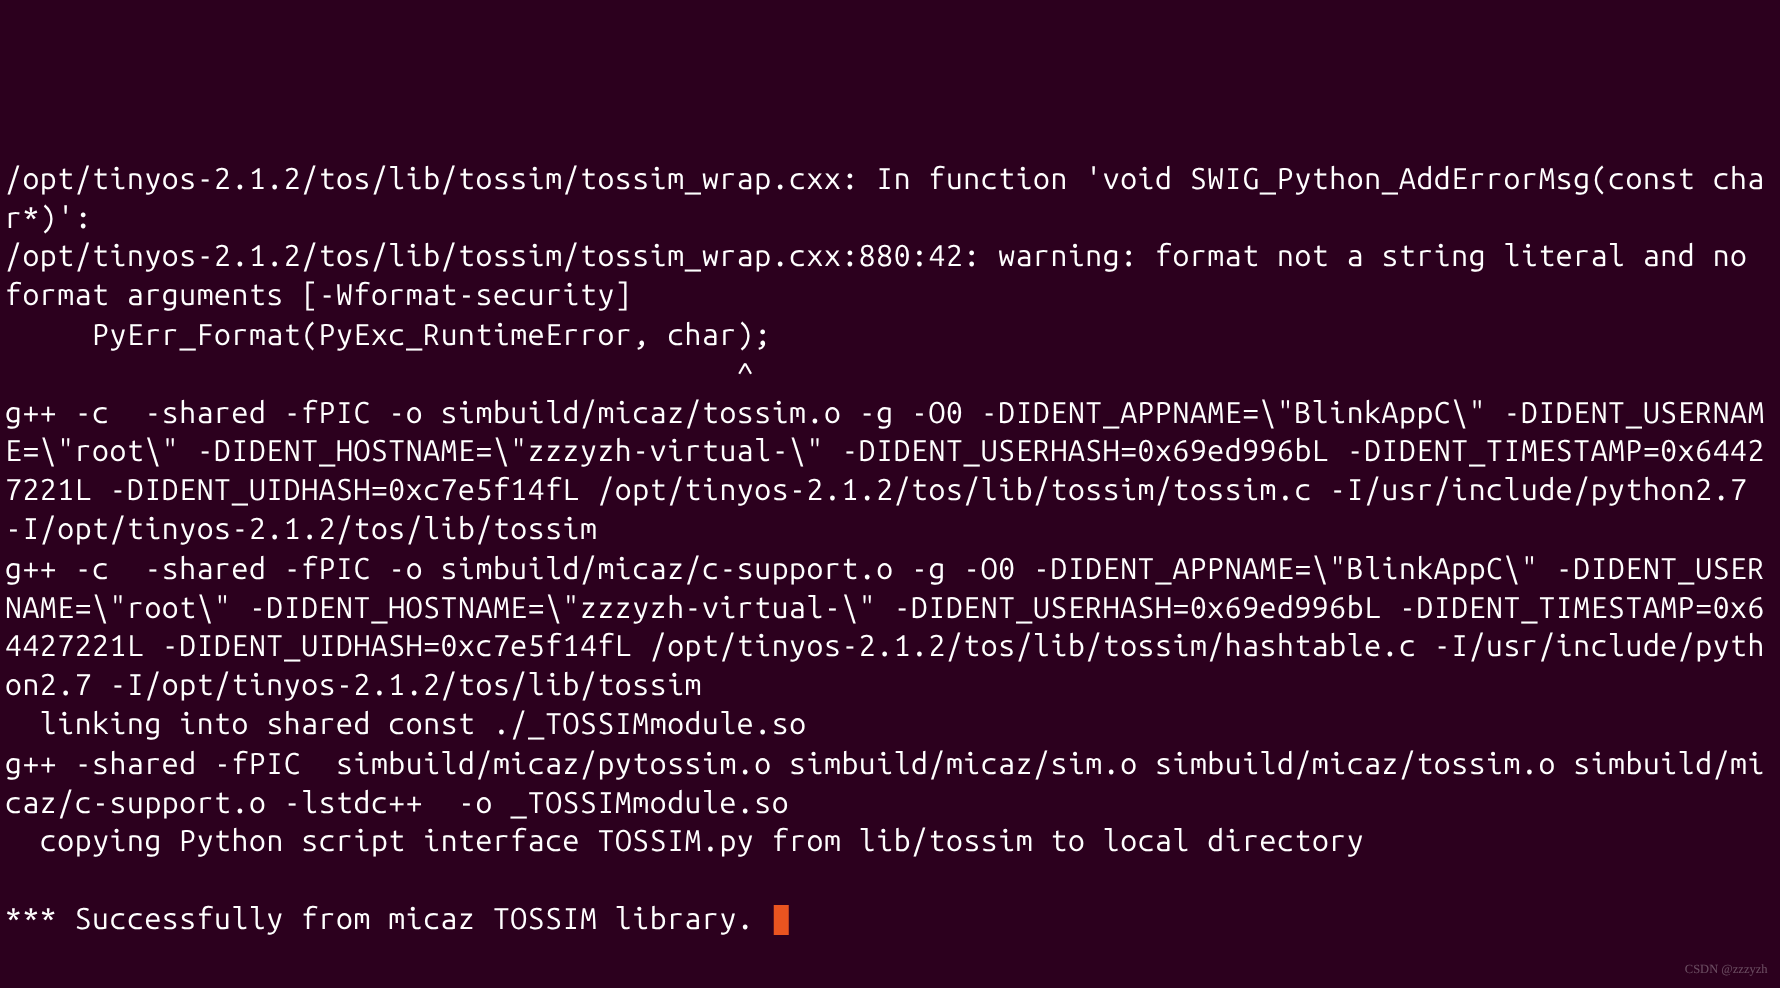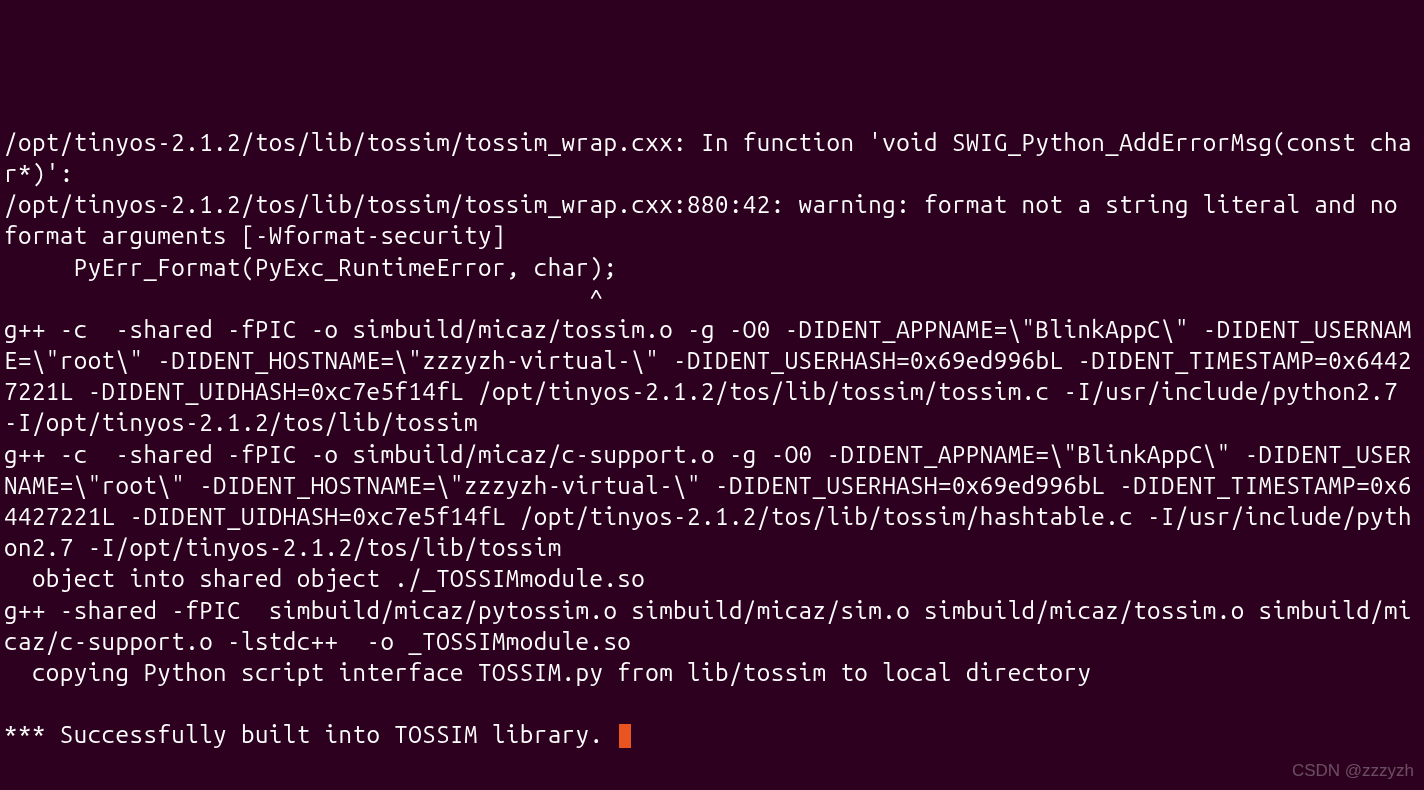--- a/index.html
+++ b/index.html
@@ -30,39 +30,39 @@
       width: 12px;
       height: 24px;
       background-color: #e95420;
       vertical-align: text-bottom;
       margin-left: 2px;
     }
     .watermark {
       position: absolute;
       bottom: 8px;
       right: 10px;
-      font-size: 17px;
+      font-size: 10px;
       color: rgba(255,255,255,0.3);
-      font-family: Liberation Sans, sans-serif;
+      font-family: Liberation Serif, serif;
       letter-spacing: 0;
     }
   </style>
 </head>
 <body>
 
 
 
 <div class="terminal-output"><span>/opt/tinyos-2.1.2/tos/lib/tossim/tossim_wrap.cxx: In function 'void SWIG_Python_AddErrorMsg(const char*)':</span>
 <span>/opt/tinyos-2.1.2/tos/lib/tossim/tossim_wrap.cxx:880:42: warning: format not a string literal and no format arguments [-Wformat-security]</span>
 <span>     PyErr_Format(PyExc_RuntimeError, char);</span>
 <span>                                          ^</span>
 <span>g++ -c  -shared -fPIC -o simbuild/micaz/tossim.o -g -O0 -DIDENT_APPNAME=\"BlinkAppC\" -DIDENT_USERNAME=\"root\" -DIDENT_HOSTNAME=\"zzzyzh-virtual-\" -DIDENT_USERHASH=0x69ed996bL -DIDENT_TIMESTAMP=0x64427221L -DIDENT_UIDHASH=0xc7e5f14fL /opt/tinyos-2.1.2/tos/lib/tossim/tossim.c -I/usr/include/python2.7 -I/opt/tinyos-2.1.2/tos/lib/tossim</span>
 <span>g++ -c  -shared -fPIC -o simbuild/micaz/c-support.o -g -O0 -DIDENT_APPNAME=\"BlinkAppC\" -DIDENT_USERNAME=\"root\" -DIDENT_HOSTNAME=\"zzzyzh-virtual-\" -DIDENT_USERHASH=0x69ed996bL -DIDENT_TIMESTAMP=0x64427221L -DIDENT_UIDHASH=0xc7e5f14fL /opt/tinyos-2.1.2/tos/lib/tossim/hashtable.c -I/usr/include/python2.7 -I/opt/tinyos-2.1.2/tos/lib/tossim</span>
-<span>  object into shared object ./_TOSSIMmodule.so</span>
+<span>  linking into shared const ./_TOSSIMmodule.so</span>
 <span>g++ -shared -fPIC  simbuild/micaz/pytossim.o simbuild/micaz/sim.o simbuild/micaz/tossim.o simbuild/micaz/c-support.o -lstdc++  -o _TOSSIMmodule.so</span>
 <span>  copying Python script interface TOSSIM.py from lib/tossim to local directory</span>
 <span></span>
-<span>*** Successfully built into TOSSIM library. </span><span class="cursor"></span></div>
+<span>*** Successfully from micaz TOSSIM library. </span><span class="cursor"></span></div>
 
 <div class="watermark">CSDN @zzzyzh</div>
 
 
 
 
 </body></html>

